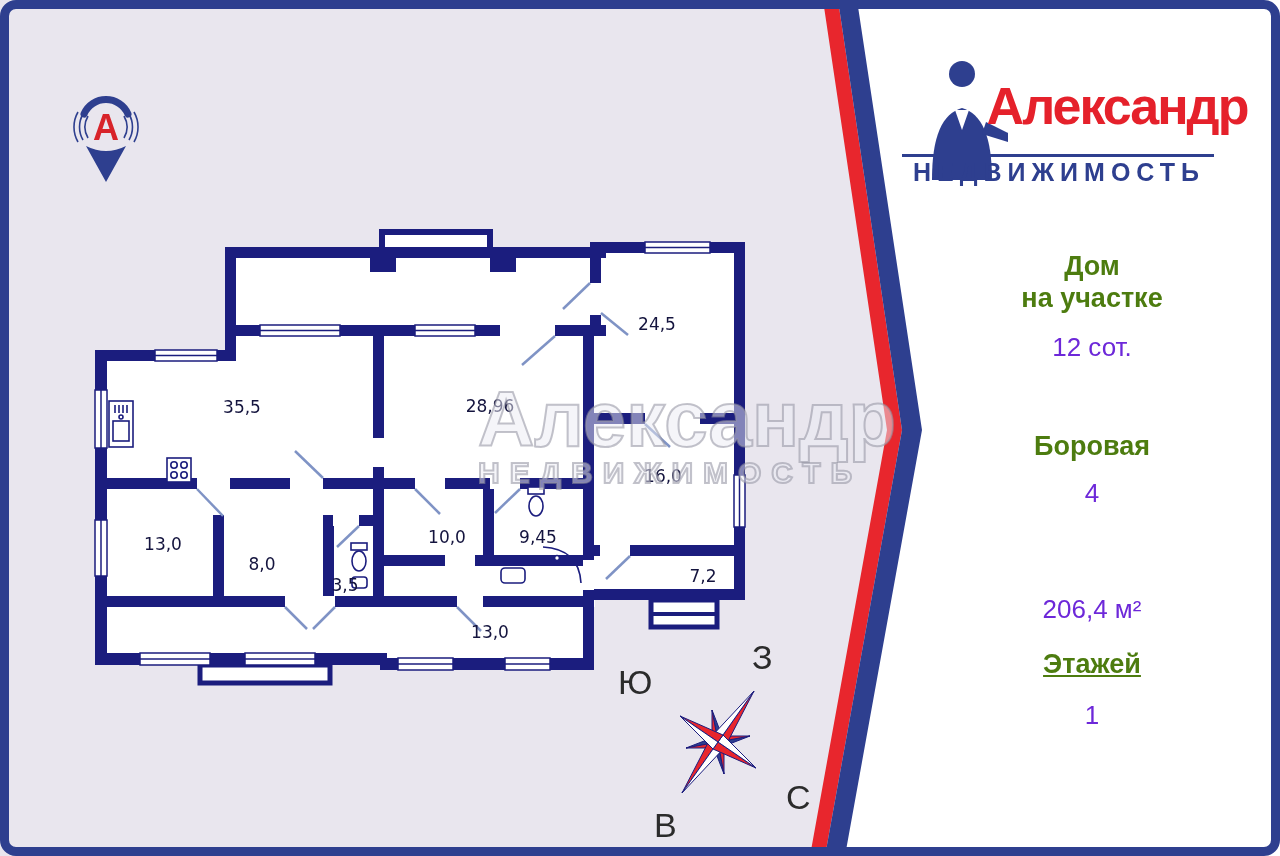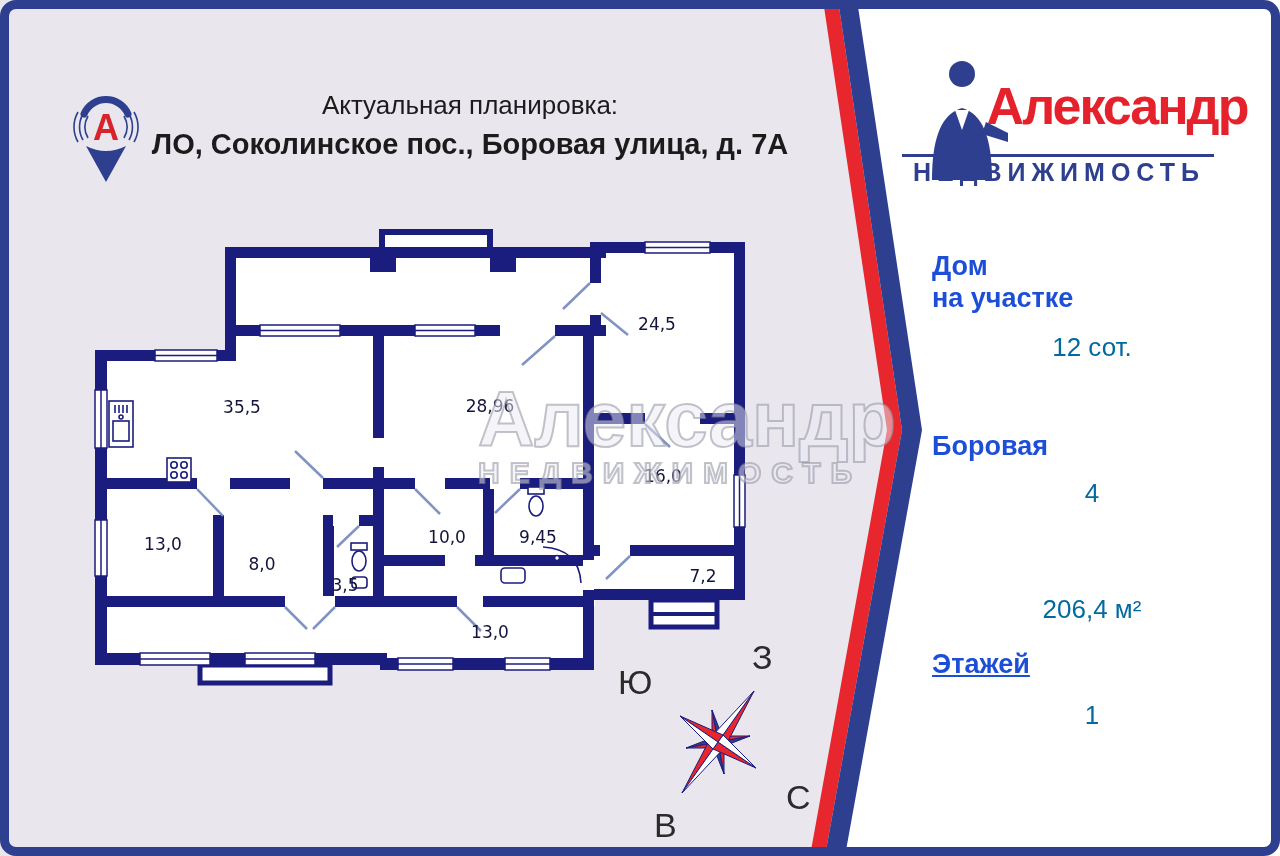--- a/index.html
+++ b/index.html
@@ -19,23 +19,23 @@
   #pinlogo{left:58px;top:82px;z-index:5;}
   #pin-letter{font-weight:bold;fill:#d8232a;font-size:36px;font-family:"Liberation Sans",sans-serif;}
   
   #agent{left:898px;top:50px;z-index:5;}
   #brand-name{left:982px;top:80px;width:270px;text-align:center;font-size:52px;line-height:1.0;
               font-weight:bold;color:#e5212b;letter-spacing:-2px;z-index:5;}
   #brand-line{left:902px;top:154px;width:312px;height:3px;background:#2e3f8f;z-index:6;}
   #brand-tagline{left:900px;top:158px;width:318px;text-align:center;font-size:25px;font-weight:bold;
                  color:#2e3f8f;letter-spacing:6px;z-index:5;}
   
-  .p-label{width:320px;left:932px;text-align:left;font-weight:bold;font-size:27px;color:#1d4ed8;
+  .p-label{width:320px;left:932px;text-align:center;font-weight:bold;font-size:27px;color:#4d7c0f;
            white-space:pre-line;line-height:1.2;z-index:5;}
-  .p-value{width:320px;left:932px;text-align:center;font-size:26px;color:#0369a1;z-index:5;}
+  .p-value{width:320px;left:932px;text-align:center;font-size:26px;color:#6d28d9;z-index:5;}
   
   #plan{left:85px;top:225px;z-index:4;}
   .rlabel{font-family:"DejaVu Sans",sans-serif;font-size:17px;fill:#14143e;}
   
   #watermark{left:478px;top:382px;width:460px;z-index:20;pointer-events:none;
              color:rgba(236,236,243,0.5);-webkit-text-stroke:2px rgba(145,145,160,0.55);}
   #watermark .w1{font-size:78px;font-weight:bold;line-height:0.95;letter-spacing:0px;}
   #watermark .w2{font-size:30px;font-weight:bold;letter-spacing:10px;margin-top:0px;}
   
   #compass{left:640px;top:664px;z-index:5;}
@@ -46,24 +46,20 @@
 
 <div id="canvas">
 
   <svg id="bg" width="1280" height="856">
     <rect x="0" y="0" width="1280" height="856" fill="#e9e6ee"></rect>
     <polygon points="855,0 1280,0 1280,856 843,856 920,430" fill="#ffffff"></polygon>
     <polygon points="823,0 838,0 902,430 825,856 810,856 887,430" fill="#e8262d"></polygon>
     <polygon points="838,0 857,0 922,430 845,856 825,856 902,430" fill="#2e3f8f"></polygon>
   </svg>
 
-  <div id="header" class="abs">
-    <div class="sub">Актуальная планировка:</div>
-    <div class="addr">ЛО, Соколинское пос., Боровая улица, д. 7А</div>
-  </div>
 
   <svg id="pinlogo" class="abs" width="96" height="112" viewBox="0 0 96 112">
     <path d="M26,32 A24,24 0 0 1 70,32" fill="none" stroke="#2e3f8f" stroke-width="7" stroke-linecap="round"></path>
     <path d="M30,34 A22,22 0 0 0 30,56" fill="none" stroke="#2e3f8f" stroke-width="1.6"></path>
     <path d="M25,32 A26,26 0 0 0 25,58" fill="none" stroke="#2e3f8f" stroke-width="1.6"></path>
     <path d="M20,30 A30,30 0 0 0 20,60" fill="none" stroke="#2e3f8f" stroke-width="1.6"></path>
     <path d="M66,34 A22,22 0 0 1 66,56" fill="none" stroke="#2e3f8f" stroke-width="1.6"></path>
     <path d="M71,32 A26,26 0 0 1 71,58" fill="none" stroke="#2e3f8f" stroke-width="1.6"></path>
     <path d="M76,30 A30,30 0 0 1 76,60" fill="none" stroke="#2e3f8f" stroke-width="1.6"></path>
     <text id="pin-letter" x="48" y="58" text-anchor="middle">А</text>

